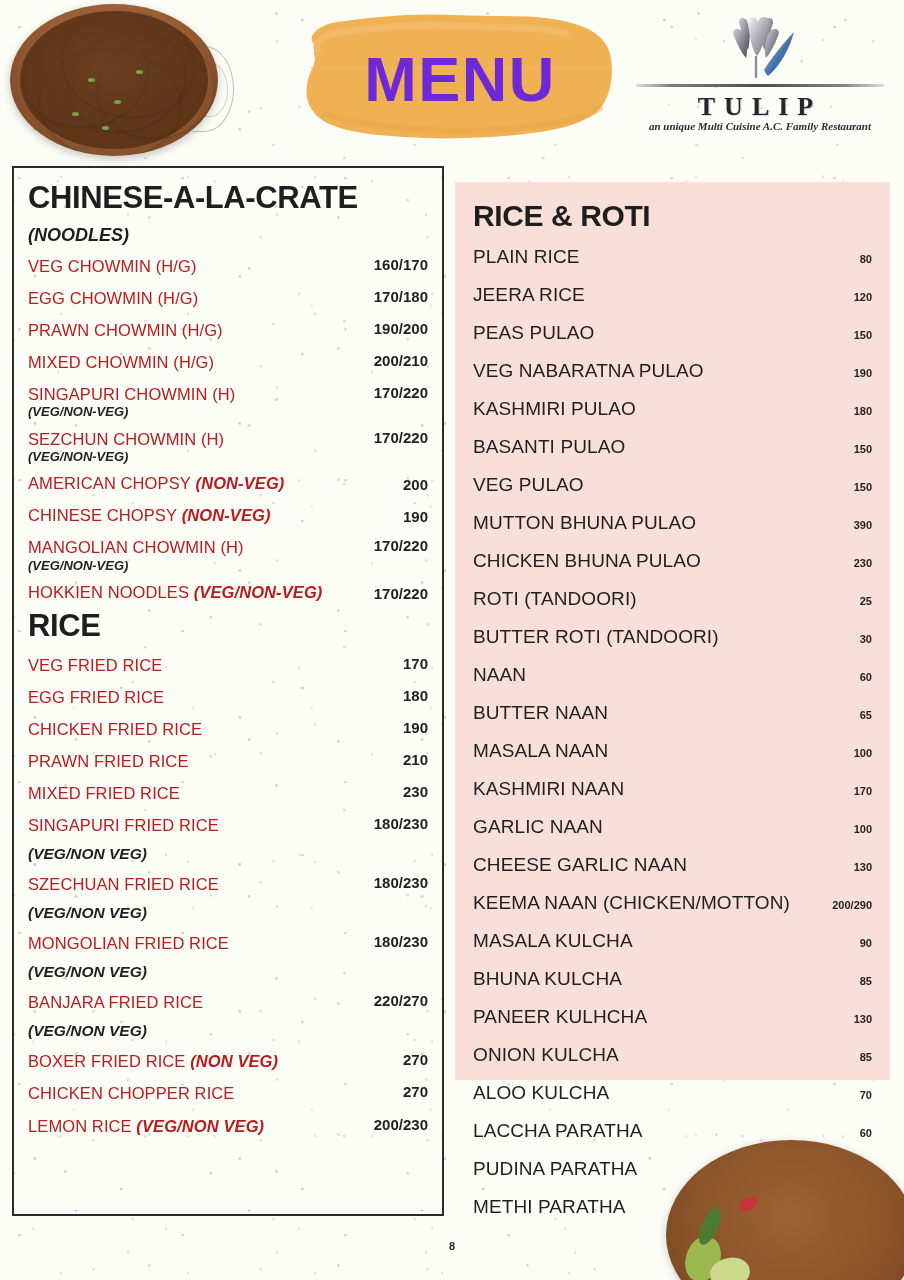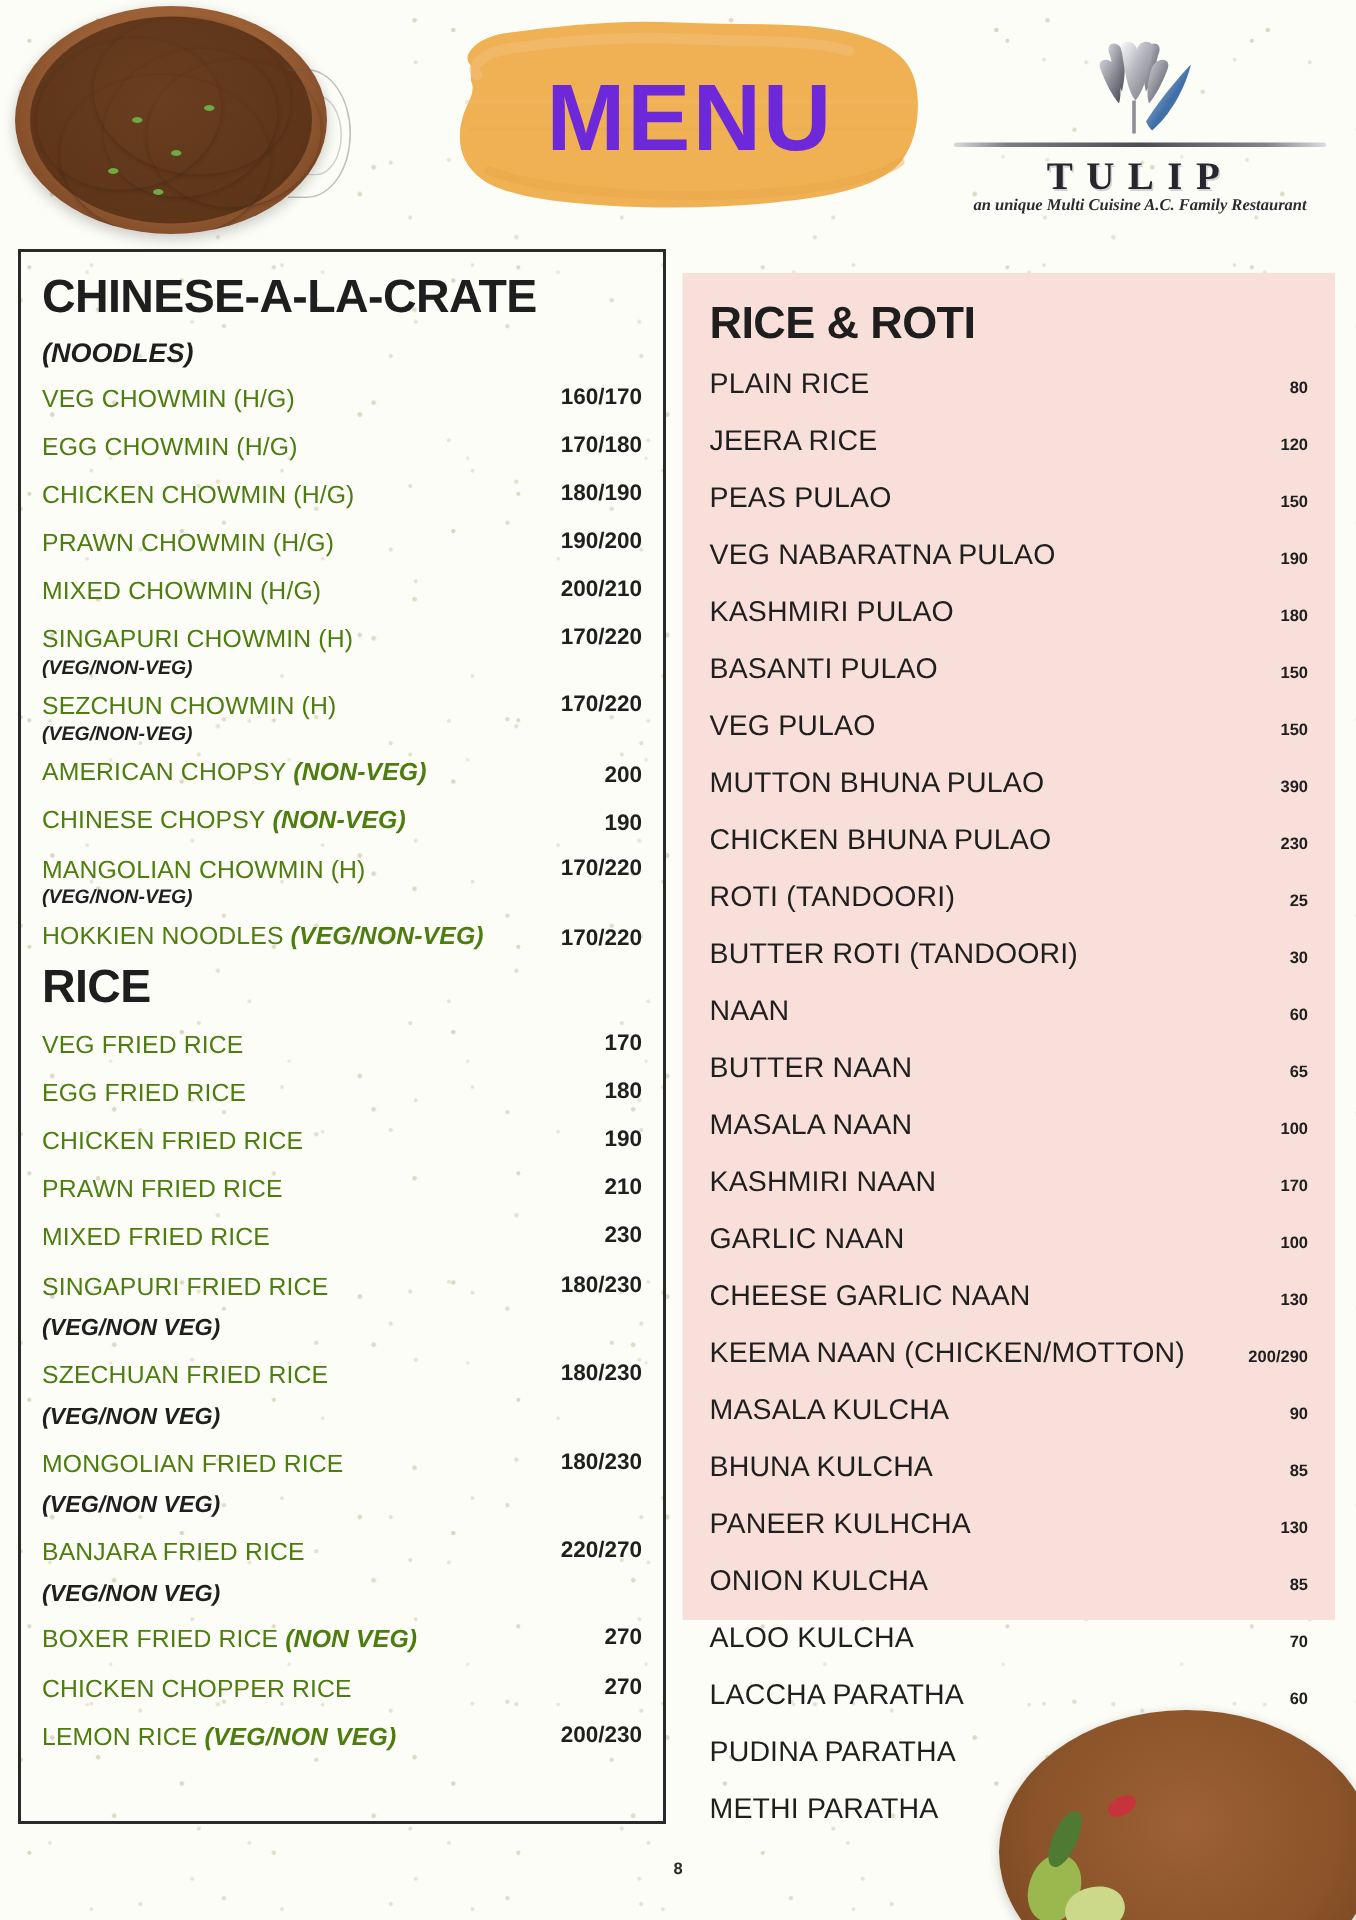--- a/index.html
+++ b/index.html
@@ -134,21 +134,21 @@
     font-size: 63px;
     font-weight: bold;
     letter-spacing: 1.5px;
     color: #6d28d9;
     padding-top: 6px;
   }
 
   
   .logo {
     position: absolute;
-    left: 632px; top: 19px;
+    left: 632px; top: 8px;
     width: 256px; height: 130px;
   }
   .logo-flower {
     position: absolute;
     left: 88px; top: 6px;
     width: 78px; height: 66px;
   }
   .logo-rule {
     position: absolute;
     left: 4px; top: 76px;
@@ -220,21 +220,21 @@
 
   .row {
     position: relative;
     display: flex;
     align-items: flex-start;
     justify-content: space-between;
     min-height: 26px;
   }
   .row .nm {
     font-size: 16.5px;
-    color: #4d7c0f;
+    color: #b91c1c;
     letter-spacing: .1px;
     line-height: 1.95;
     white-space: nowrap;
   }
   .row .nm i {
     font-style: italic;
     font-weight: bold;
   }
   .row .pr {
     font-size: 15px;
@@ -519,26 +519,20 @@
         </div>
       </div>
       <div>
         <div class="row">
           <div class="nm">EGG CHOWMIN (H/G)</div>
           <div class="pr">170/180</div>
         </div>
       </div>
       <div>
         <div class="row">
-          <div class="nm">CHICKEN CHOWMIN (H/G)</div>
-          <div class="pr">180/190</div>
-        </div>
-      </div>
-      <div>
-        <div class="row">
           <div class="nm">PRAWN CHOWMIN (H/G)</div>
           <div class="pr">190/200</div>
         </div>
       </div>
       <div>
         <div class="row">
           <div class="nm">MIXED CHOWMIN (H/G)</div>
           <div class="pr">200/210</div>
         </div>
       </div>

